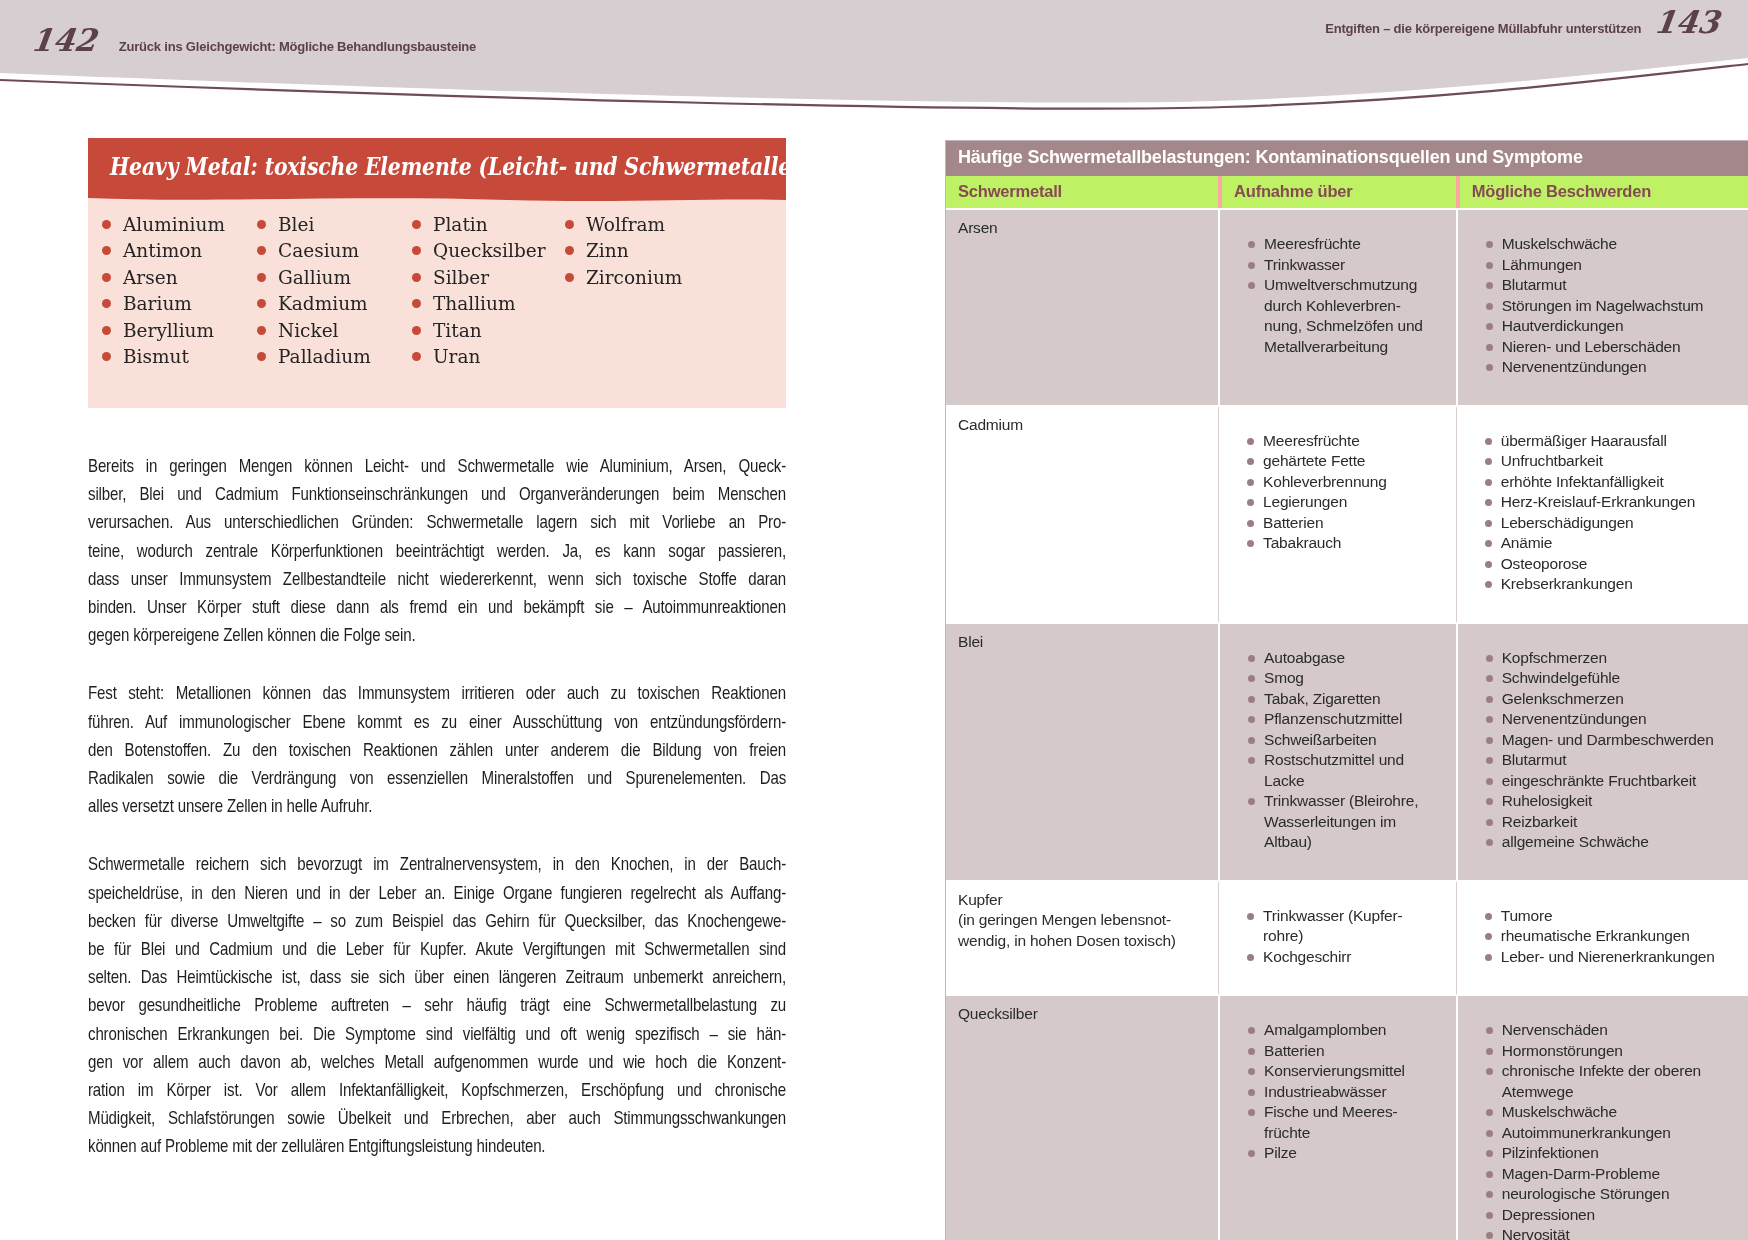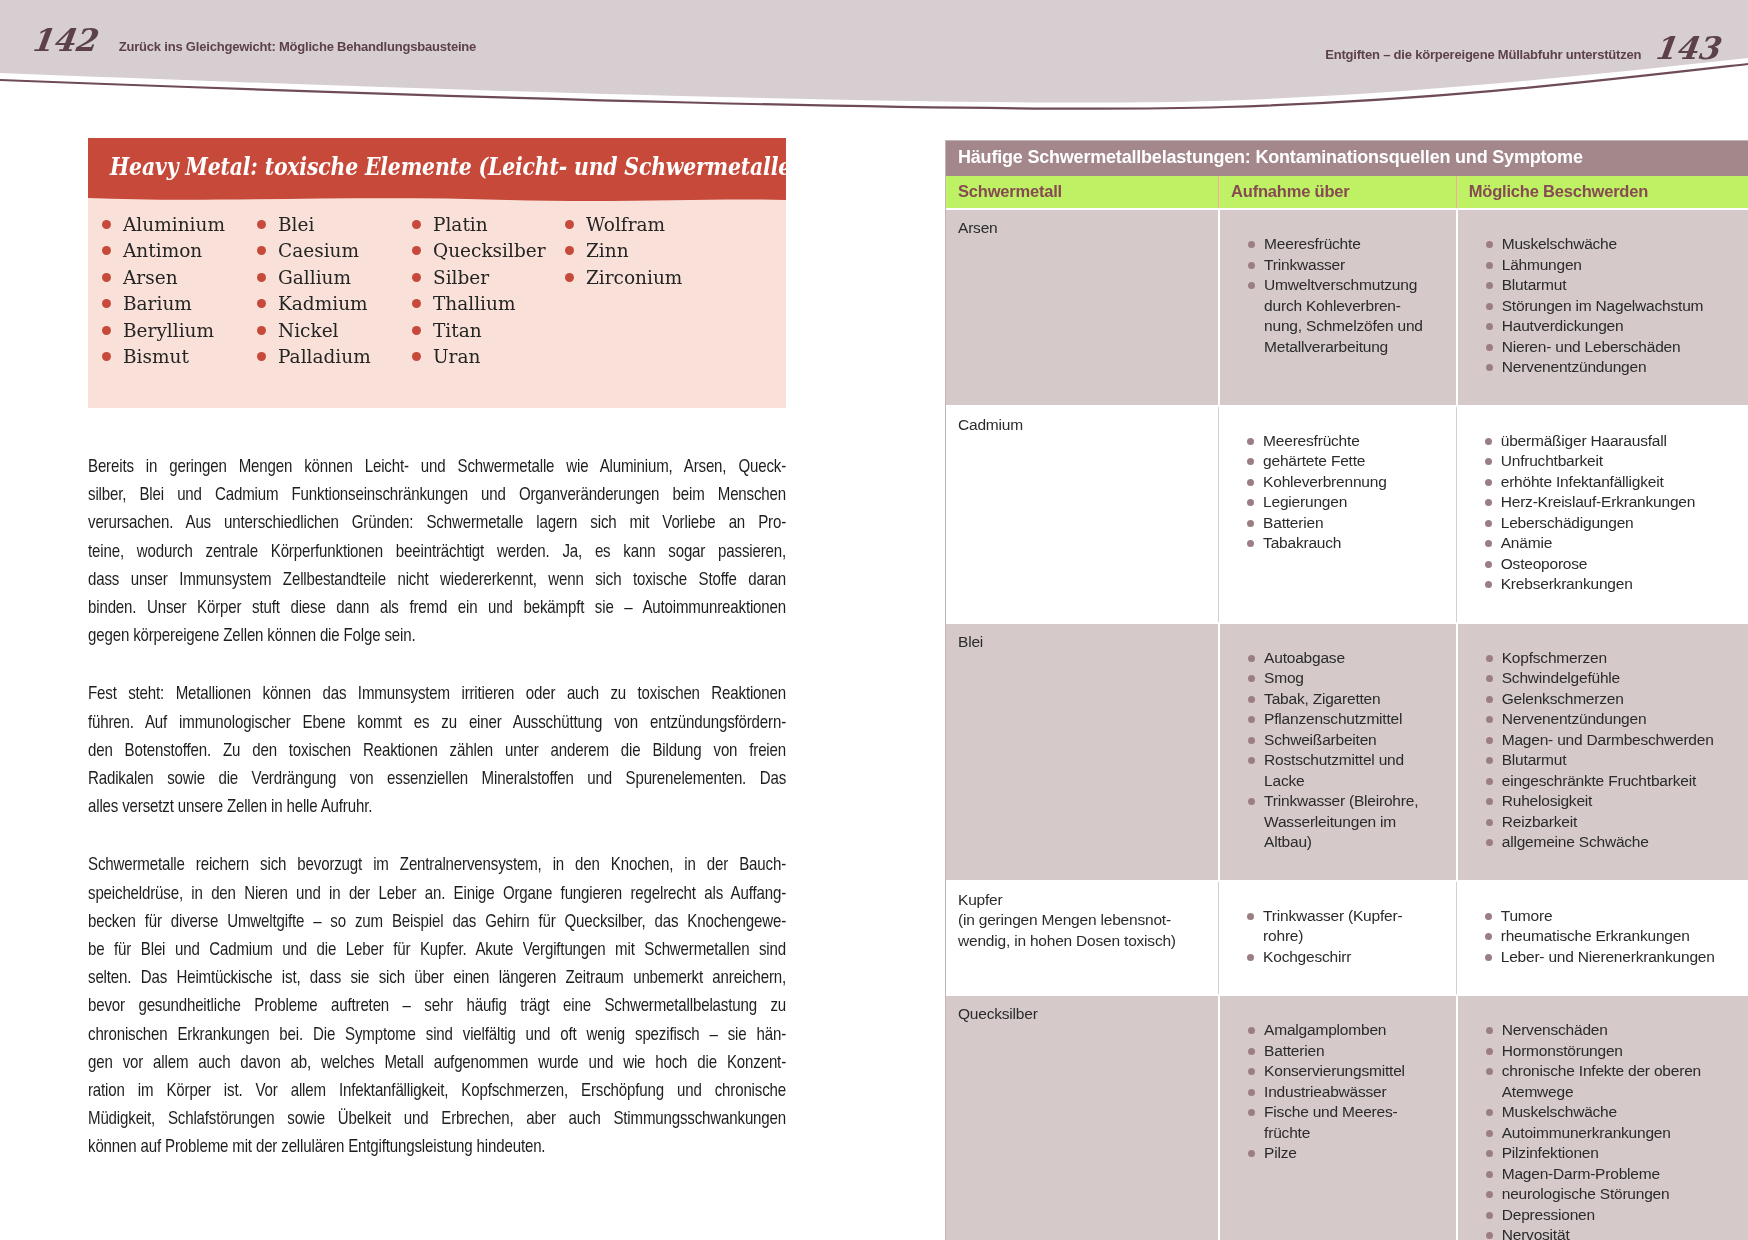--- a/index.html
+++ b/index.html
@@ -8,21 +8,21 @@
     --tt-bg:#a3878b; --th-text:#864b52; --row-shade:#d5c9ca; --tbullet:#9b7e83;
   }
   html,body{margin:0;padding:0;background:#fff;}
   .canvas{position:relative;width:1748px;height:1240px;background:#ffffff;overflow:hidden;
           font-family:"Liberation Sans",sans-serif;color:#1f1f1f;}
 
   
   .band{position:absolute;left:0;top:0;width:1748px;height:130px;}
   .band svg{position:absolute;left:0;top:0;width:100%;height:100%;}
   .hdr-left{position:absolute;left:34px;top:22px;display:flex;align-items:baseline;gap:20px;}
-  .hdr-right{position:absolute;right:26px;top:30px;display:flex;align-items:baseline;gap:16px;}
+  .hdr-right{position:absolute;right:26px;top:4px;display:flex;align-items:baseline;gap:16px;}
   .pagenum{font-family:"DejaVu Serif",serif;font-style:italic;font-weight:700;font-size:31px;
            color:var(--hdr-text);display:inline-block;transform:skewX(-10deg);}
   .hdr-title{font-weight:700;font-size:13px;letter-spacing:-0.2px;color:var(--hdr-text);}
 
   
   .left-col{position:absolute;left:88px;top:138px;width:698px;}
   .infobox{position:relative;width:698px;}
   .infobox-head{position:relative;height:57px;background:var(--accent);display:flex;align-items:center;text-align:right;}
   .infobox-head svg{position:absolute;left:0;bottom:-9px;width:100%;height:10px;}
   .infobox-title{display:inline-block;white-space:nowrap;transform:scaleX(0.85);transform-origin:0 50%;
@@ -43,21 +43,21 @@
   .line.last{text-align-last:left;}
 
   
   .right-col{position:absolute;left:945px;top:140px;width:909px;}
   .hm-table{border:1px solid #c3b5b7;background:#fff;box-sizing:border-box;}
   .t-title{background:var(--tt-bg);color:#fff;font-weight:700;font-size:18px;
       letter-spacing:-0.2px;padding:6px 12px 8px 12px;}
   .t-head{display:grid;grid-template-columns:30% 26.2% 1fr;background:#bef264;}
   .t-head .th{color:var(--th-text);font-weight:700;font-size:16.5px;letter-spacing:-0.2px;
       padding:6px 10px 7px 12px;}
-  .t-head .th + .th{border-left:1px solid #fca5a5;}
+  .t-head .th + .th{border-left:4px solid #fca5a5;}
   .trow{display:grid;grid-template-columns:30% 26.2% 1fr;border-top:2px solid #ffffff;}
   .trow.shaded{background:var(--row-shade);}
   .trow.plain{background:#ffffff;}
   .cell{padding:8px 8px 11px 12px;font-size:15.5px;line-height:20.5px;
       letter-spacing:-0.2px;color:#2b2b2b;box-sizing:border-box;}
   .trow .cell + .cell{border-left:2px solid #ffffff;}
   .trow.plain .cell + .cell{border-left:1px solid #d9cecf;}
   .metal-name{display:block;}
   .metal-note{display:block;white-space:pre-line;}
   .cell-list{list-style:none;margin:16px;padding:0;}

